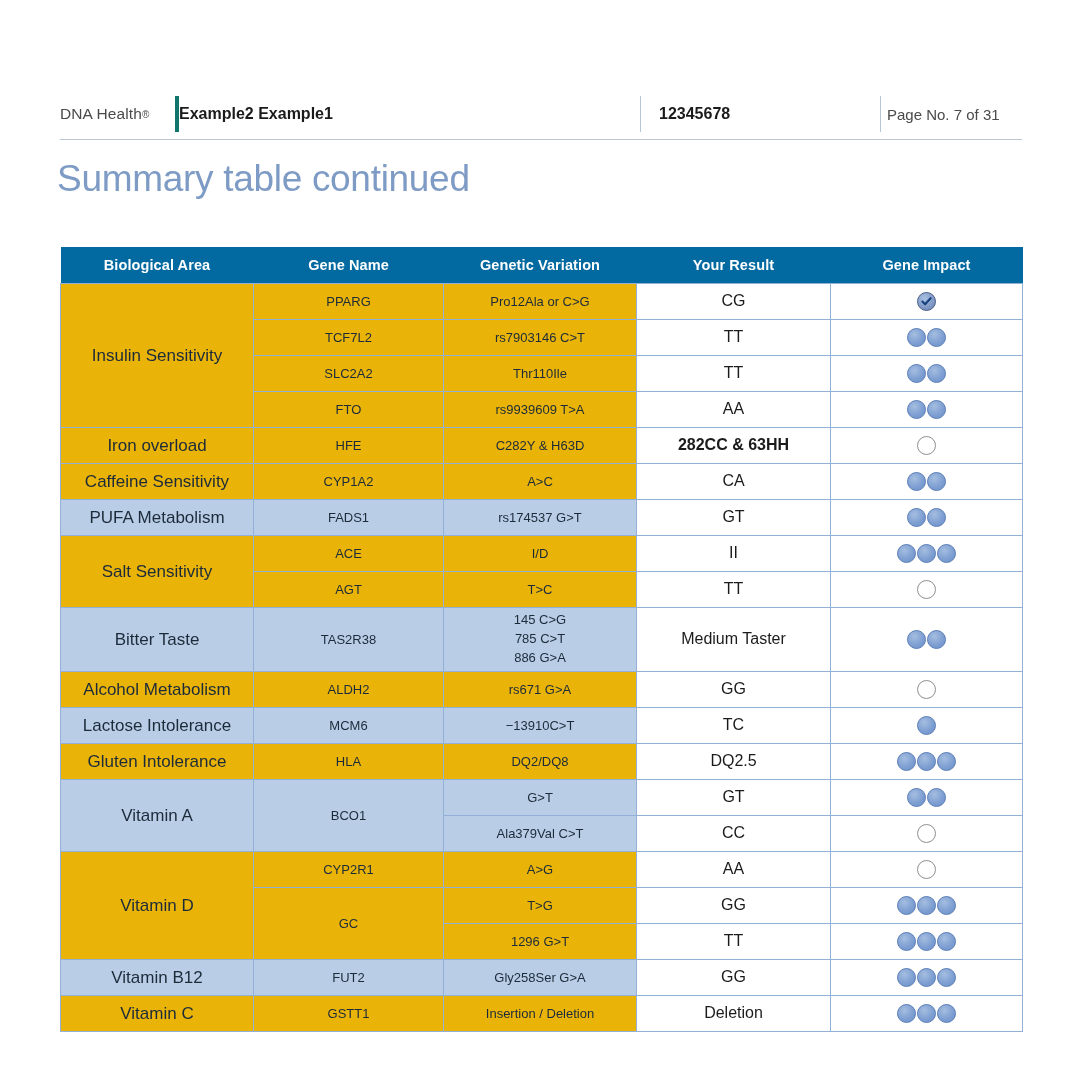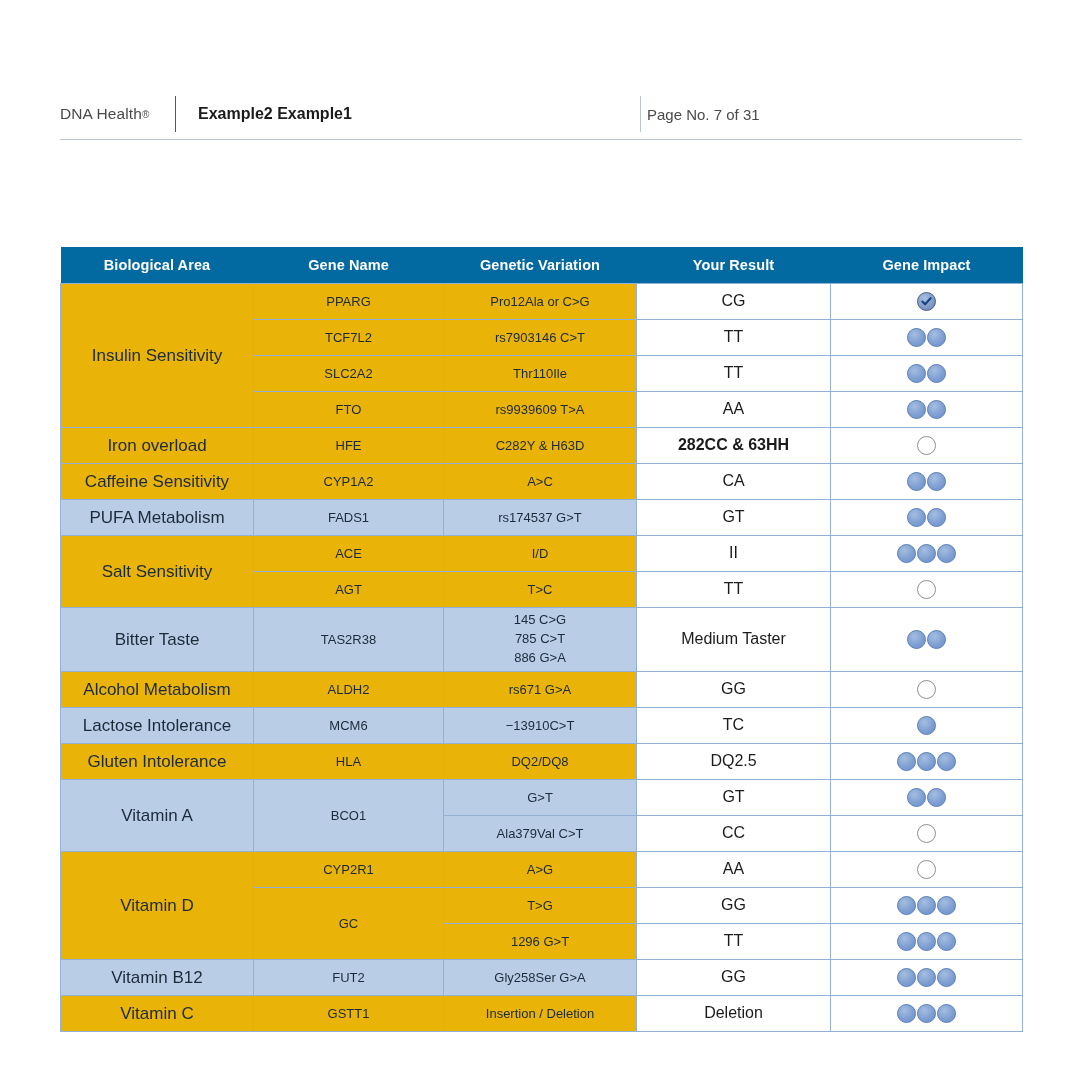--- a/index.html
+++ b/index.html
@@ -42,22 +42,21 @@
     overflow: hidden;
   }
   .hdr-brand {
     width: 115px;
     font-size: 15.5px;
     color: #4a4a4a;
     letter-spacing: 0.1px;
   }
   .hdr-brand sup { font-size: 10px; vertical-align: super; }
   .hdr-name {
-    border-left: 1px solid #0f766e;
-    padding-left: 22px;
+    border-left: 4px solid #0f766e;
     width: 465px;
     font-size: 16px;
     font-weight: bold;
     color: #1b1b1b;
   }
   .hdr-id {
     border-left: 1px solid #b9c6d6;
     padding-left: 18px;
     width: 240px;
     font-size: 16px;
@@ -175,23 +174,25 @@
 <body>
 
 <div class="page">
 
   <div class="doc-header">
     <div class="hdr-cell hdr-brand">
         <span>DNA Health</span>
         <sup>®</sup>
       </div>
     <div class="hdr-cell hdr-name">Example2 Example1</div>
+    <div class="hdr-cell hdr-id">12345678</div>
     <div class="hdr-cell hdr-page">Page No. 7 of 31</div>
   </div>
 
+  <div class="page-title">Summary table continued</div>
 
   <table class="summary-table">
     <colgroup>
       <col class="c-area">
         <col class="c-gene">
         <col class="c-var">
         <col class="c-result">
         <col class="c-impact">
     </colgroup>
     <thead>

